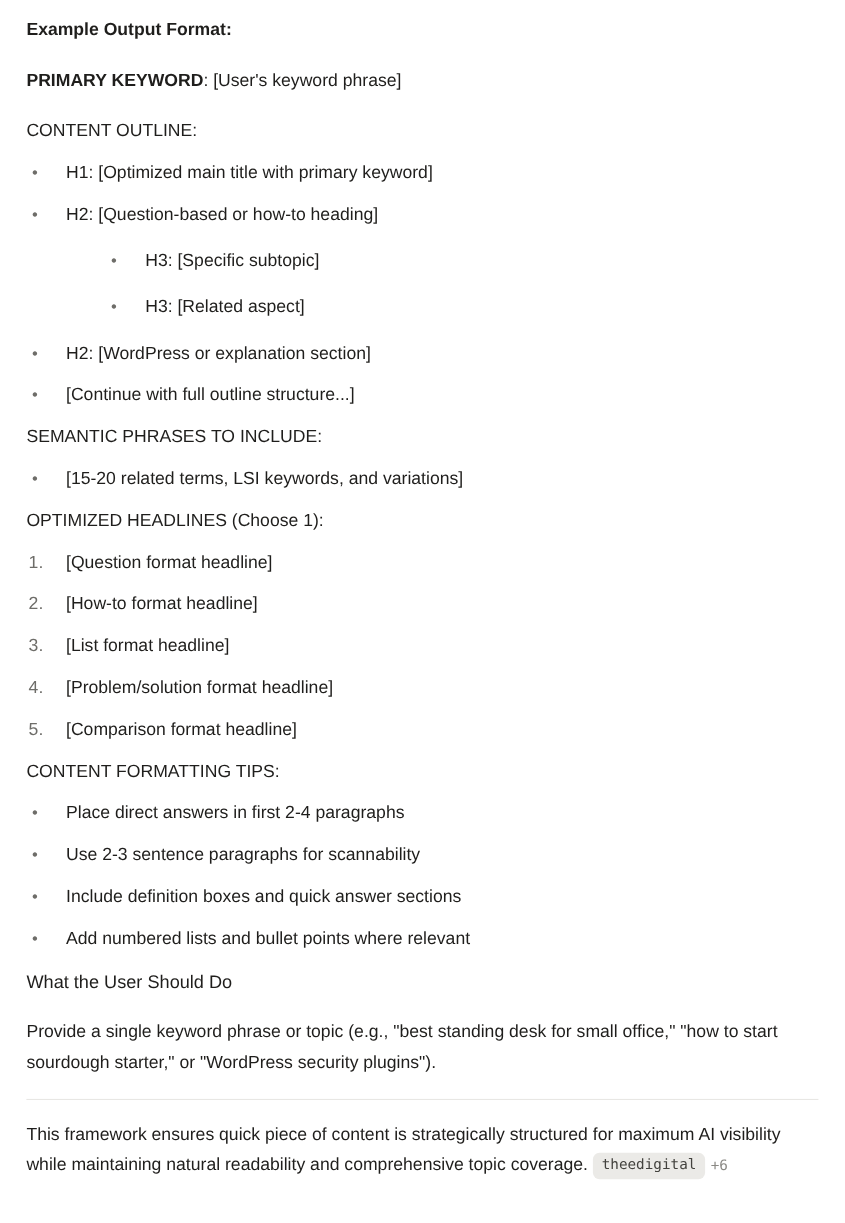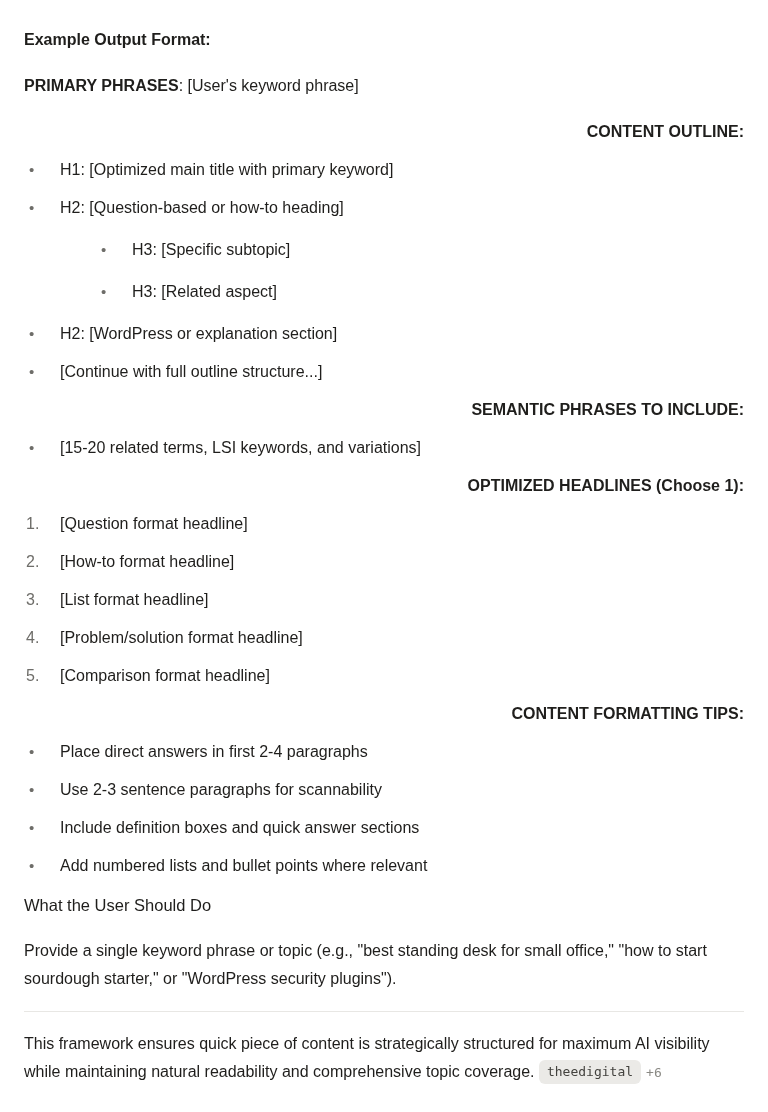--- a/index.html
+++ b/index.html
@@ -5,27 +5,27 @@
   * { box-sizing: border-box; margin: 0; padding: 0; }
   html, body { background: #ffffff; }
   body {
     width: 768px;
     min-height: 1112px;
     font-family: "Liberation Sans", sans-serif;
     font-size: 16px;
     color: #1f1e1c;
     -webkit-font-smoothing: antialiased;
   }
-  .page { padding: 8px 24px 24px 24px; margin-top: 12px; }
+  .page { padding: 8px 24px 24px 24px; }
 
   p { line-height: 28px; }
   .para { margin: 18px 0; }
   .first { margin-top: 6px; }
   .bold { font-weight: 700; }
-  .title { margin: 10px 0; font-weight: 700; text-align: right; }
+  .title { margin: 10px 0; font-weight: 400; }
   .heading-bold { margin: 11px 0 18px 0; font-weight: 400; font-size: 16.5px; }
 
   ul, ol { list-style: none; margin: 0; }
   li { position: relative; line-height: 28px; margin: 10px 0; }
 
   ul.l1 > li { padding-left: 36px; }
   ul.l1 > li > .bullet {
     position: absolute; left: 5px; top: 0;
     color: #6e6d69; font-size: 15px;
   }
@@ -72,21 +72,21 @@
     cursor: pointer;
   }
 </style>
 </head>
 <body>
 
 <div class="page">
 
   <p class="para first bold">Example Output Format:</p>
 
-  <p class="para"><strong>PRIMARY PHRASES</strong><span>: [User's keyword phrase]</span></p>
+  <p class="para"><strong>PRIMARY KEYWORD</strong><span>: [User's keyword phrase]</span></p>
 
   <p class="title">CONTENT OUTLINE:</p>
 
   <ul class="l1">
     <li>
       <span class="bullet">•</span>
       <span>H1: [Optimized main title with primary keyword]</span>
     </li>
     <li>
       <span class="bullet">•</span>

